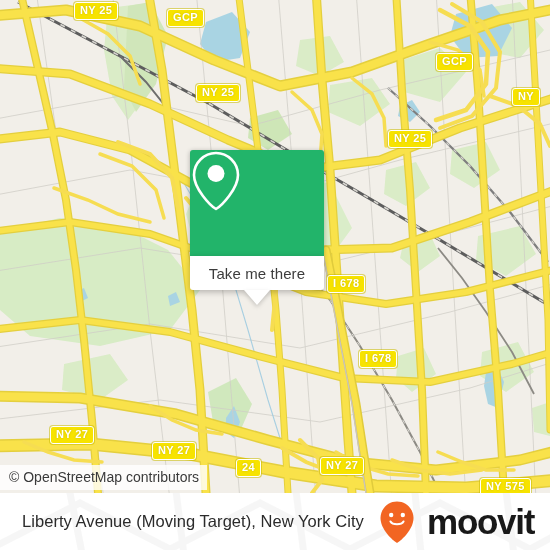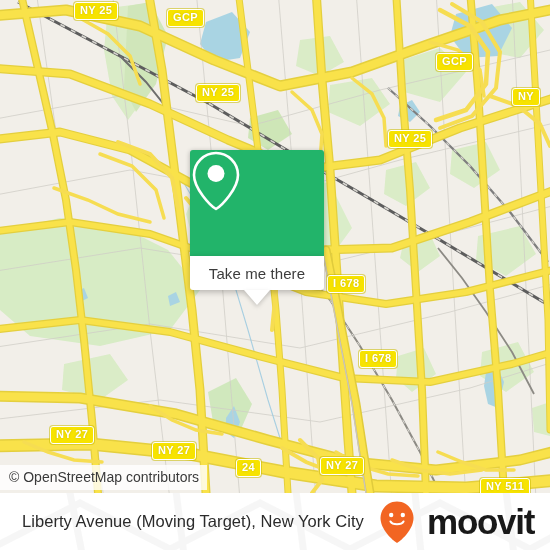--- a/index.html
+++ b/index.html
@@ -232,21 +232,21 @@
     <div class="shield" style="left:436px;top:53px;">GCP</div>
     <div class="shield" style="left:196px;top:84px;">NY 25</div>
     <div class="shield" style="left:512px;top:88px;">NY</div>
     <div class="shield" style="left:388px;top:130px;">NY 25</div>
     <div class="shield" style="left:327px;top:275px;">I 678</div>
     <div class="shield" style="left:359px;top:350px;">I 678</div>
     <div class="shield" style="left:50px;top:426px;">NY 27</div>
     <div class="shield" style="left:152px;top:442px;">NY 27</div>
     <div class="shield" style="left:236px;top:459px;">24</div>
     <div class="shield" style="left:320px;top:457px;">NY 27</div>
-    <div class="shield" style="left:480px;top:478px;">NY 511</div>
+    <div class="shield" style="left:480px;top:478px;">NY 575</div>
 
     <div id="popup">
       <div id="popup-top">
         <svg width="52" height="62" viewBox="0 0 52 62">
           <path d="M26,3 C13.9,3 4,12.9 4,25 C4,38.5 20,55.5 26,59 C32,55.5 48,38.5 48,25 C48,12.9 38.1,3 26,3 Z" fill="none" stroke="#ffffff" stroke-width="2.6" stroke-linejoin="round"></path>
           <circle cx="26" cy="23.5" r="8.5" fill="#ffffff"></circle>
         </svg>
       </div>
       <div id="popup-bottom">
         <span id="popup-label">Take me there</span>

